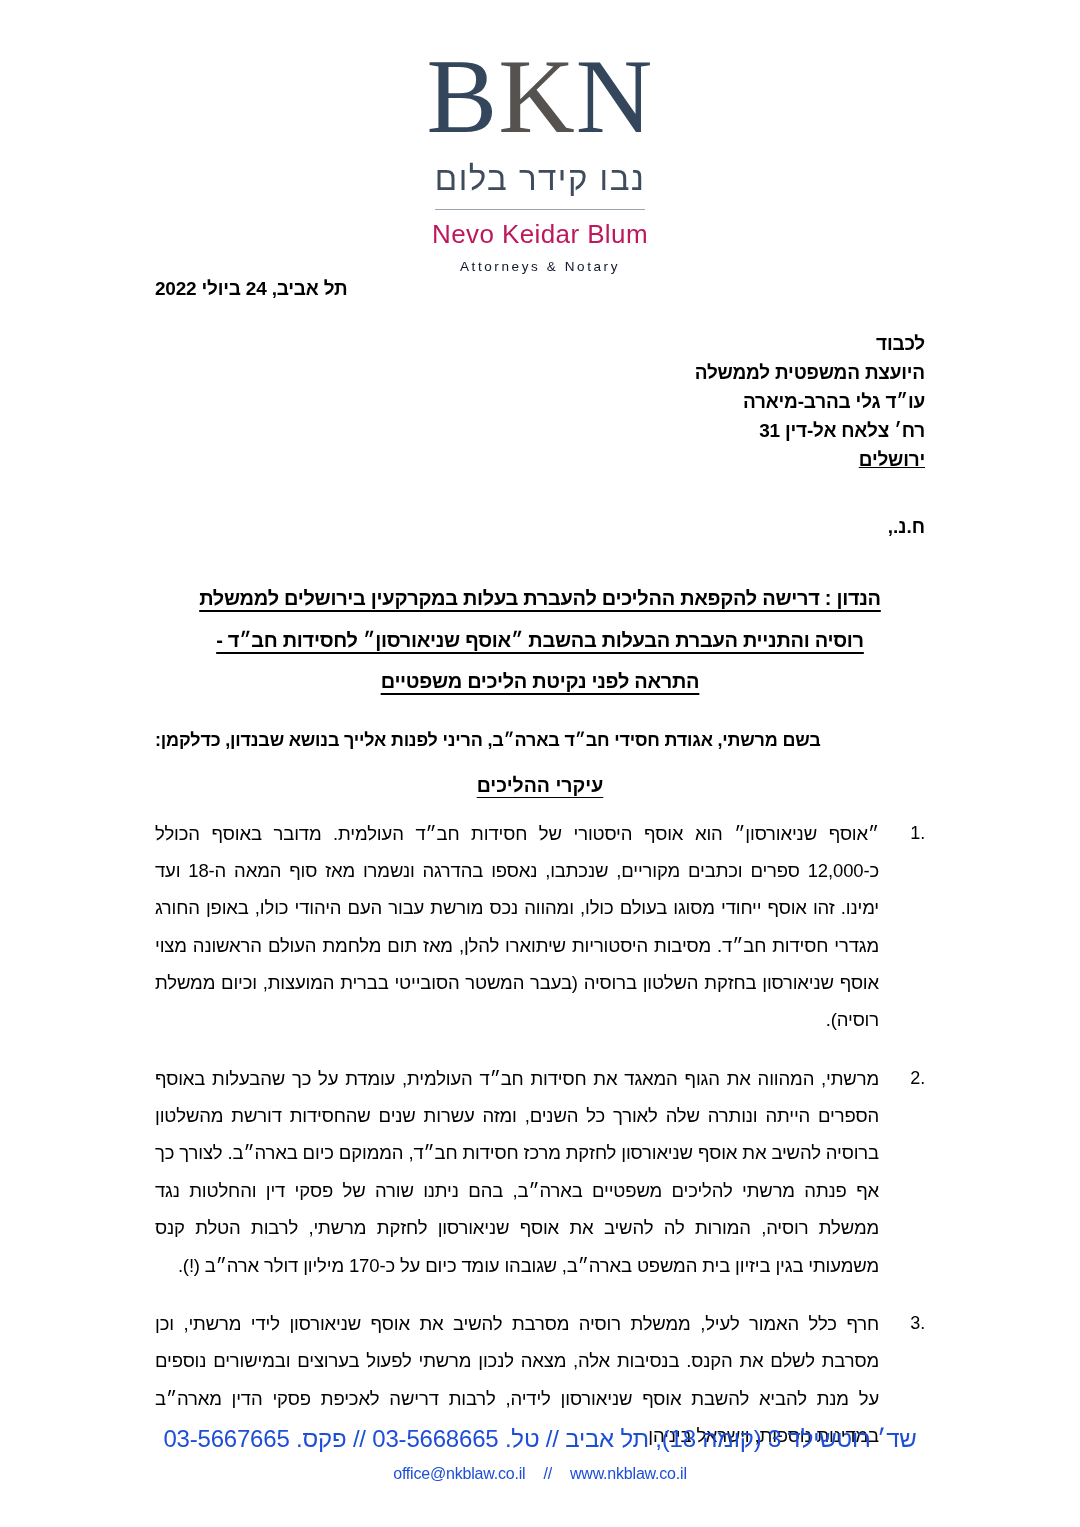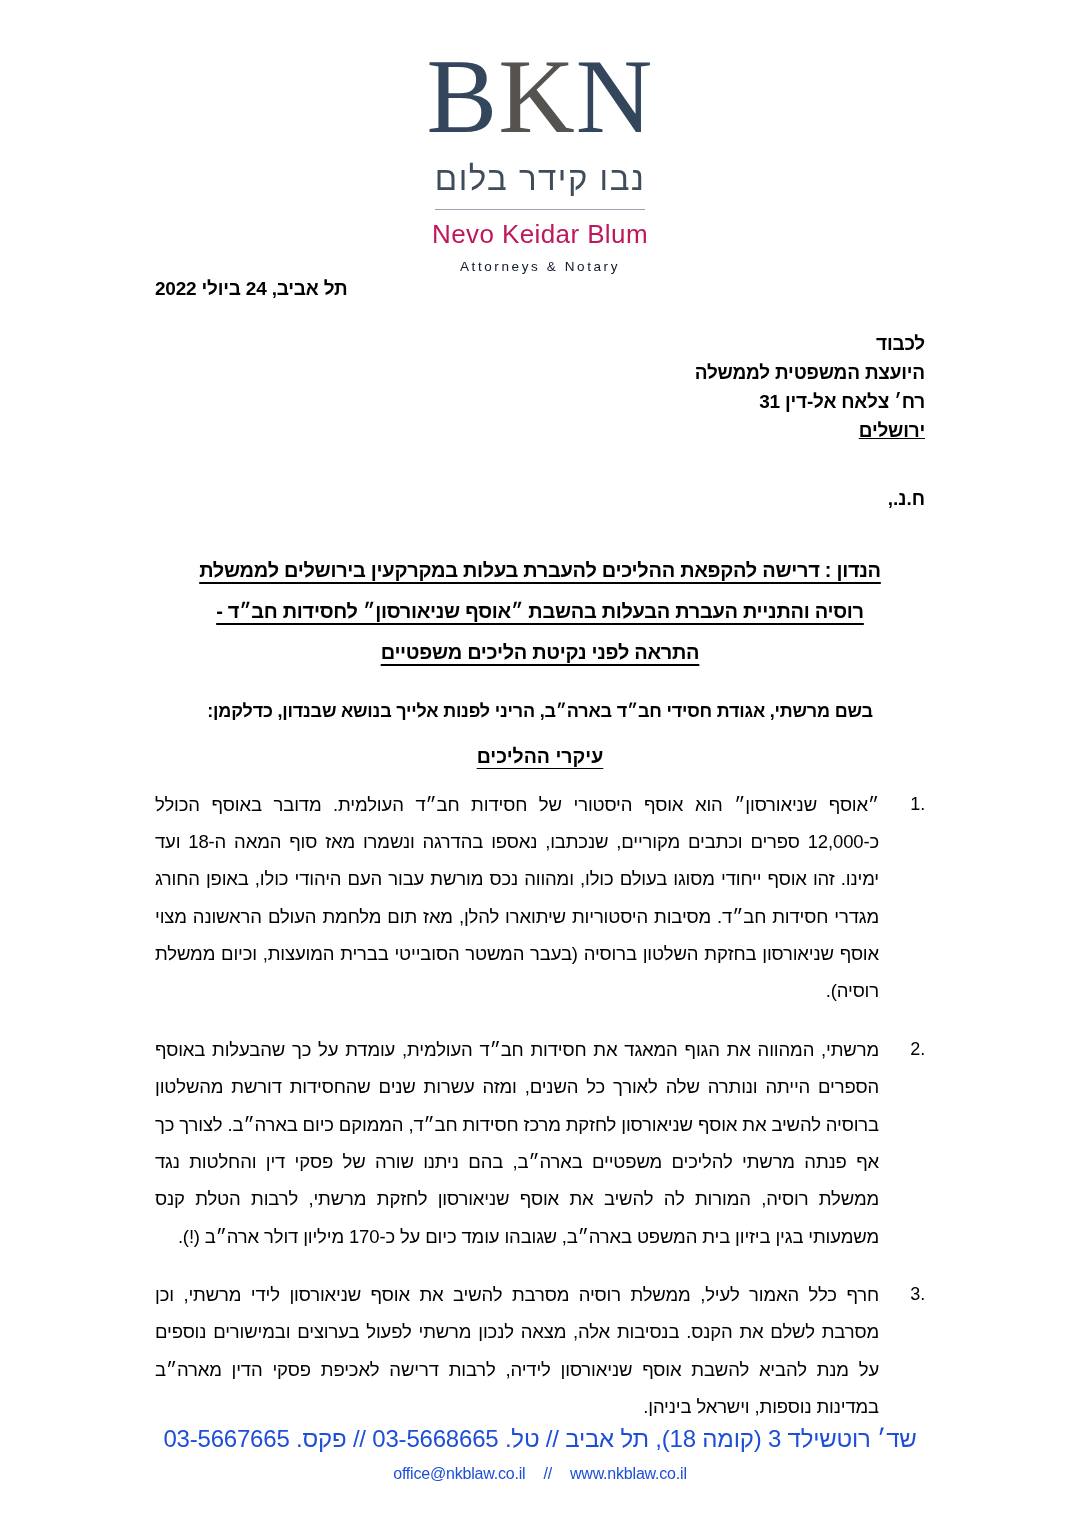--- a/index.html
+++ b/index.html
@@ -121,21 +121,21 @@
     line-height: 2.07;
     letter-spacing: -0.3px;
   }
   .subject .sline {
     text-decoration: underline;
     text-underline-offset: 5px;
   }
 
   .intro {
     margin-top: 27px;
-    text-align: center;
+    text-align: left;
     font-size: 18px;
     font-weight: bold;
     letter-spacing: -0.2px;
   }
 
   .section-head {
     margin-top: 23px;
     text-align: center;
     font-size: 19.5px;
     font-weight: bold;
@@ -209,20 +209,21 @@
     <div class="logo-tag">Attorneys &amp; Notary</div>
   </div>
 
   <div class="content">
 
     <div class="date-line">תל אביב, 24 ביולי 2022</div>
 
     <div class="recipient">
       <div>לכבוד</div>
       <div>היועצת המשפטית לממשלה</div>
+      <div>עו״ד גלי בהרב-מיארה</div>
       <div>רח׳ צלאח אל-דין 31</div>
       <div class="u">ירושלים</div>
     </div>
 
     <div class="salutation">ח.נ.,</div>
 
     <div class="subject">
       <div><span class="sline">הנדון : דרישה להקפאת ההליכים להעברת בעלות במקרקעין בירושלים לממשלת</span></div>
       <div><span class="sline">רוסיה והתניית העברת הבעלות בהשבת ״אוסף שניאורסון״ לחסידות חב״ד -</span></div>
       <div><span class="sline">התראה לפני נקיטת הליכים משפטיים</span></div>

